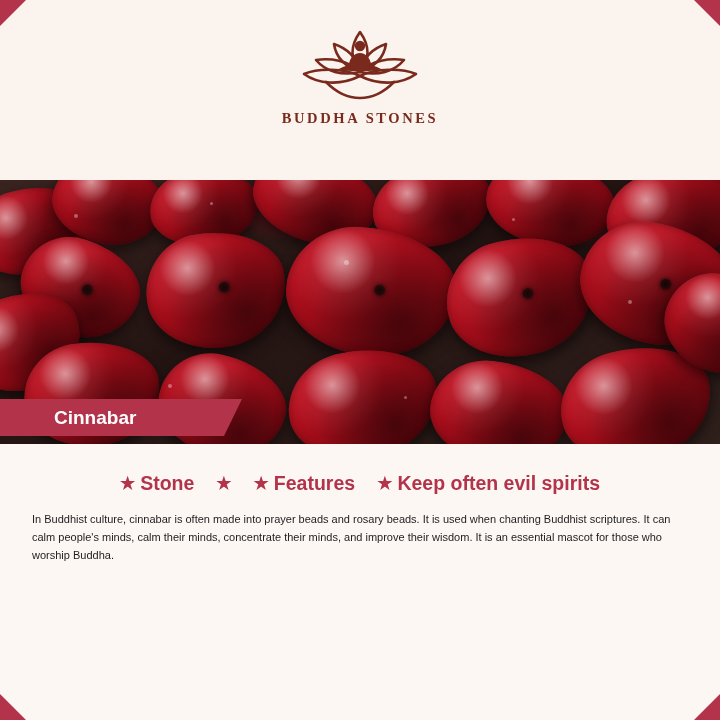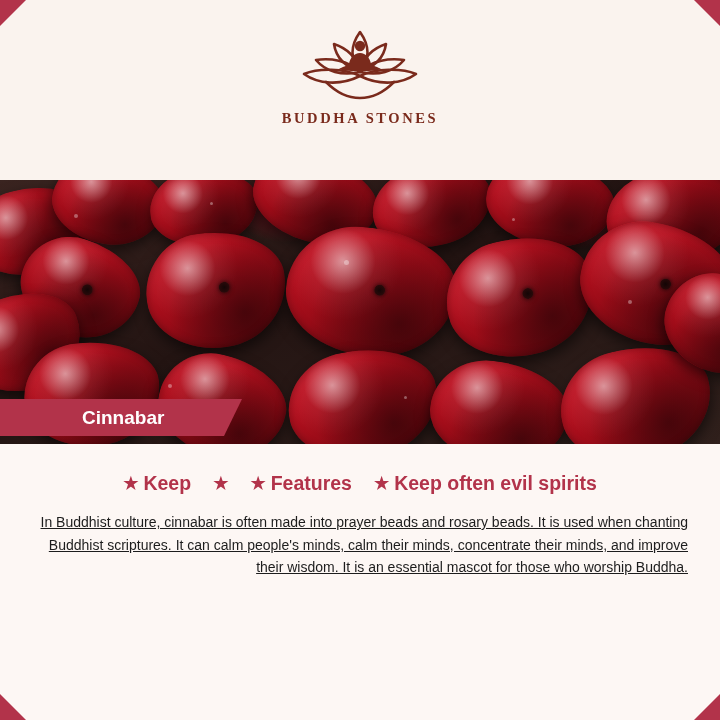--- a/index.html
+++ b/index.html
@@ -156,21 +156,21 @@
     position: absolute;
     right: -18px; top: 0;
     width: 0; height: 0;
     border-top: 37px solid #b2334a;
     border-right: 18px solid transparent;
   }
   .label-band .label-text {
     color: #ffffff;
     font-size: 19px;
     font-weight: 700;
-    padding-left: 82px;
+    padding-left: 54px;
   }
 
   
   .body-block {
     position: absolute;
     top: 444px; left: 0;
     width: 720px;
     height: 276px;
     background: #fdf7f4;
     z-index: 2;
@@ -193,26 +193,25 @@
   }
   .feature .star {
     color: #b2334a;
     font-size: 17px;
     line-height: 1;
   }
 
   .description {
     margin: 16px 32px 0 32px;
     color: #1d1d1d;
-    font-size: 14px;
+    font-size: 11px;
     line-height: 1.62;
-    text-align: right;
+    text-align: left;
     font-weight: 400;
     max-width: 656px;
-    text-decoration: underline;
   }
 </style>
 </head>
 <body>
 
 <div class="page">
 
   <div class="corner corner-tl"></div>
   <div class="corner corner-tr"></div>
   <div class="corner corner-bl"></div>
@@ -287,21 +286,21 @@
   </div>
 
   <div class="label-band">
     <span class="label-text">Cinnabar</span>
   </div>
 
   <div class="body-block">
     <div class="features">
       <div class="feature">
         <span class="star">★</span>
-        <span>Keep</span>
+        <span>Stone</span>
       </div>
       <div class="feature">
         <span class="star">★</span>
       </div>
       <div class="feature">
         <span class="star">★</span>
         <span>Features</span>
       </div>
       <div class="feature">
         <span class="star">★</span>

